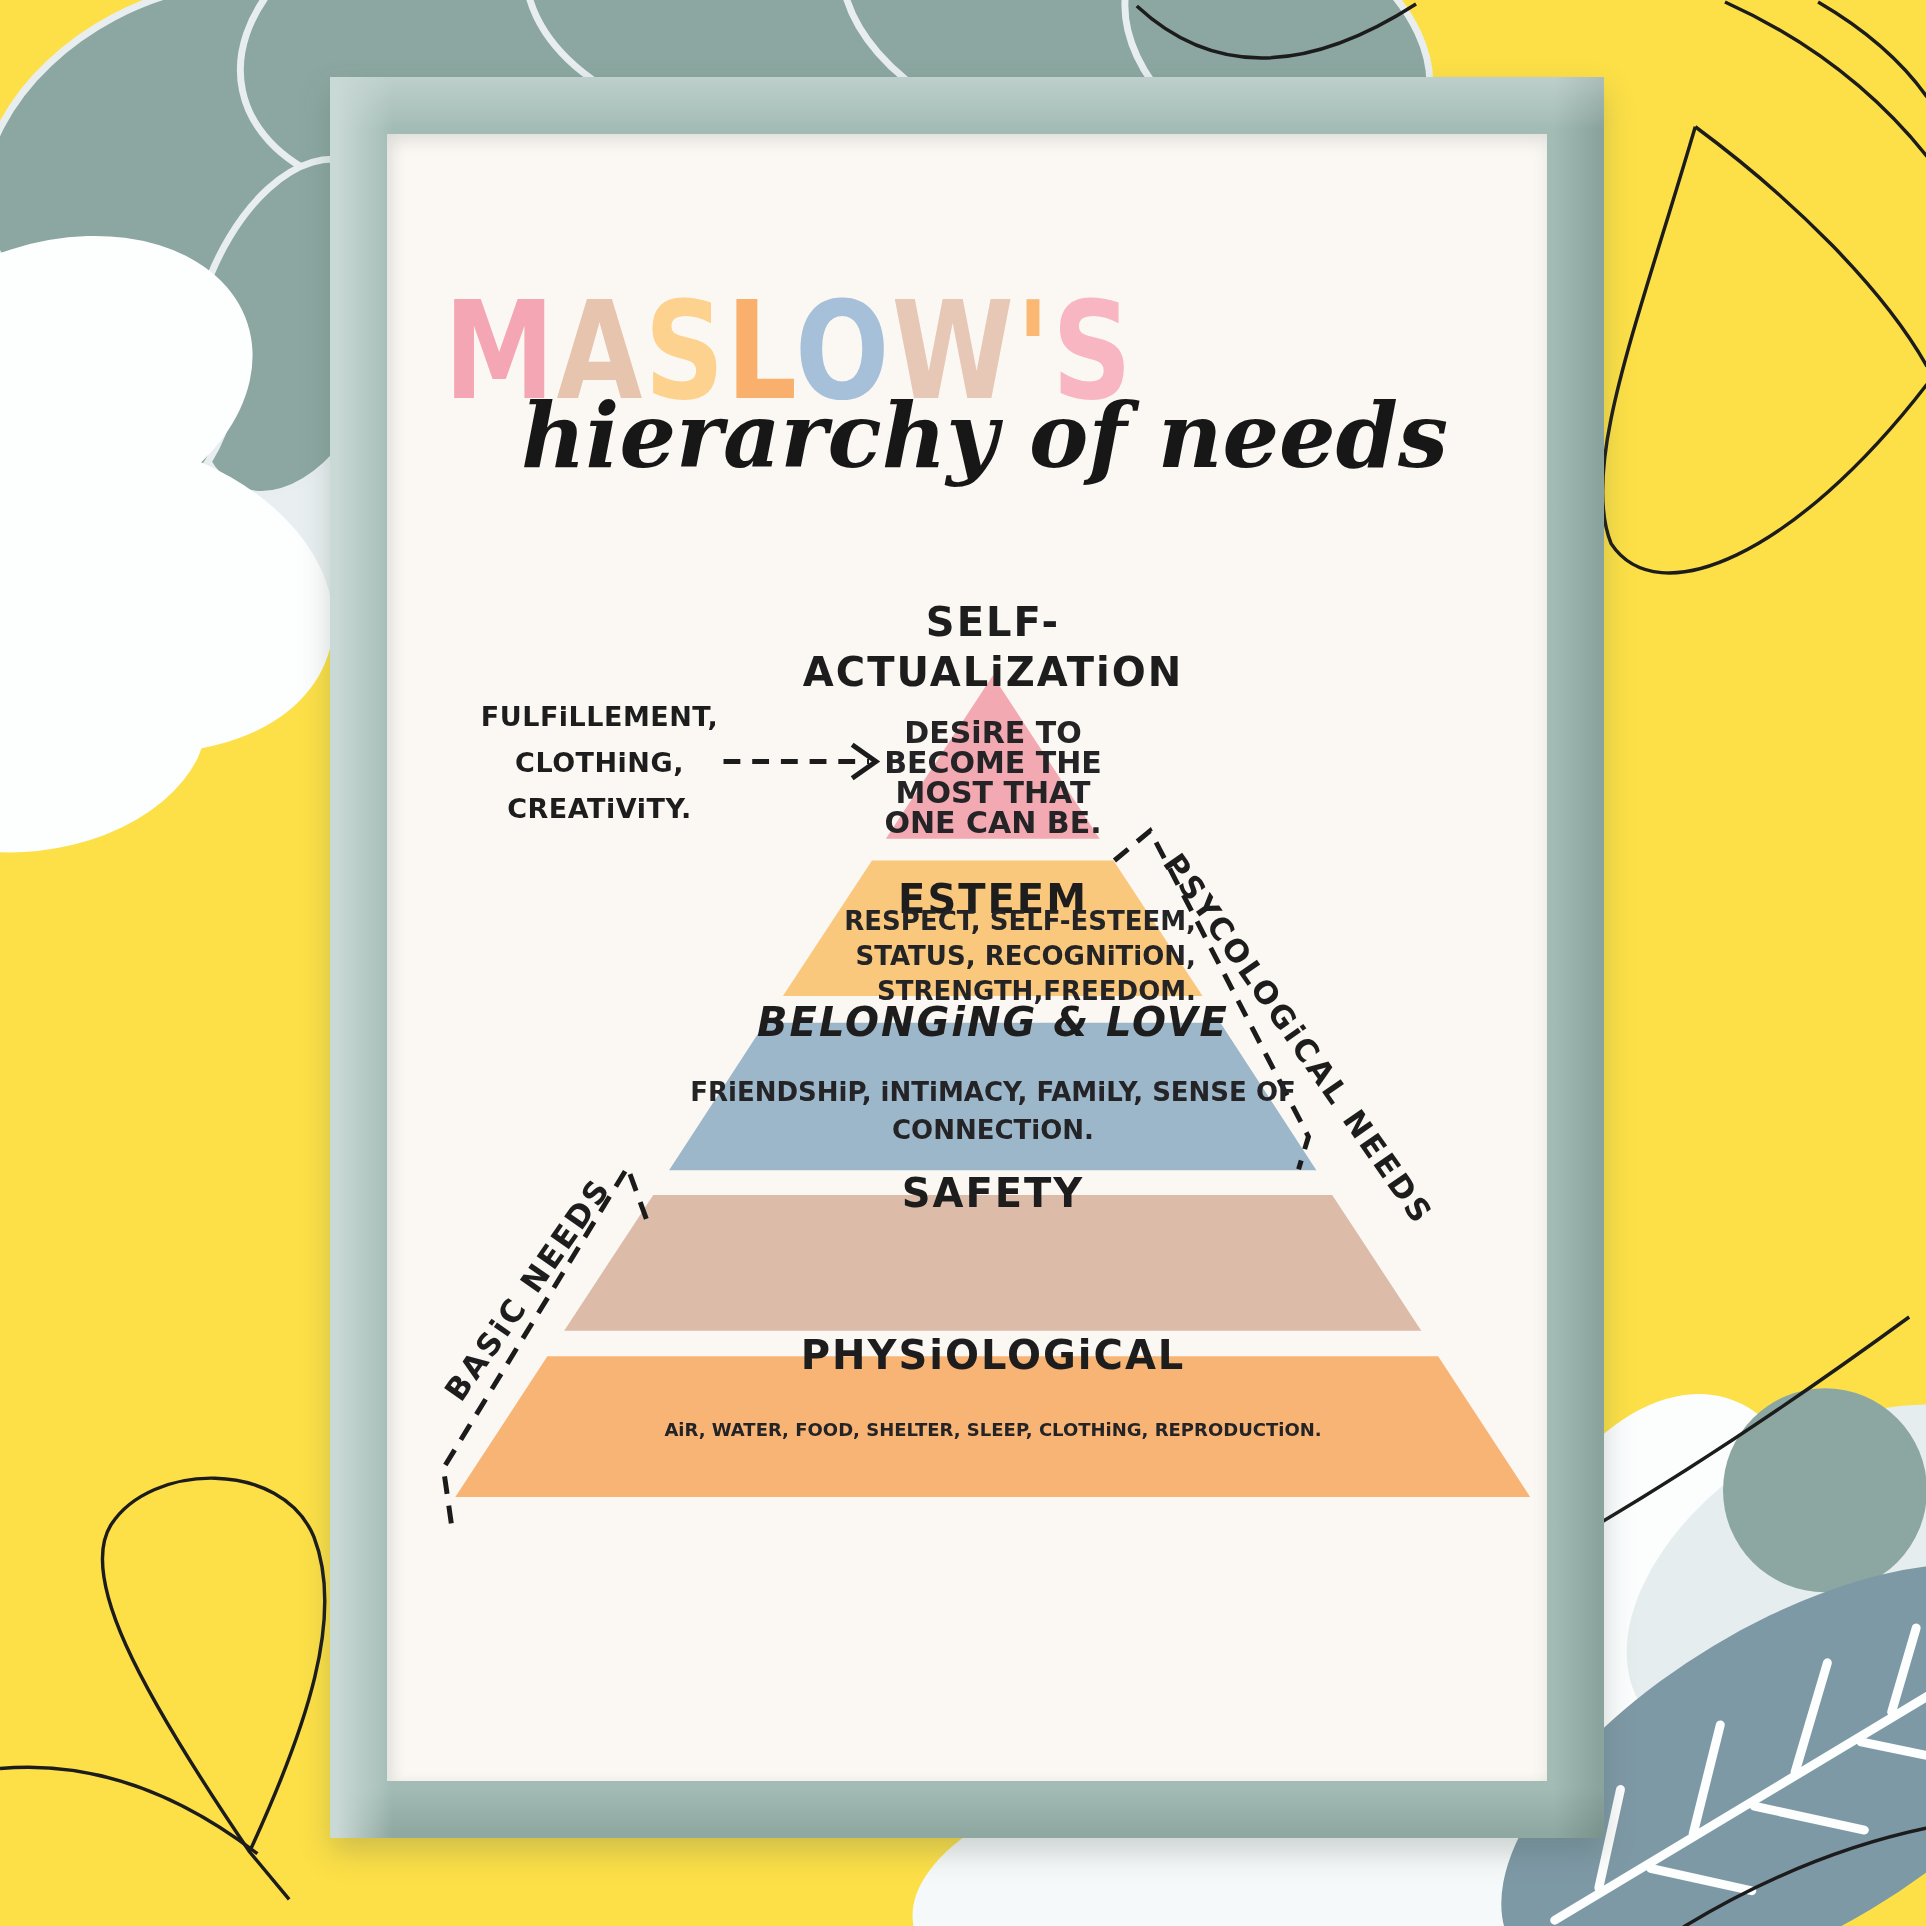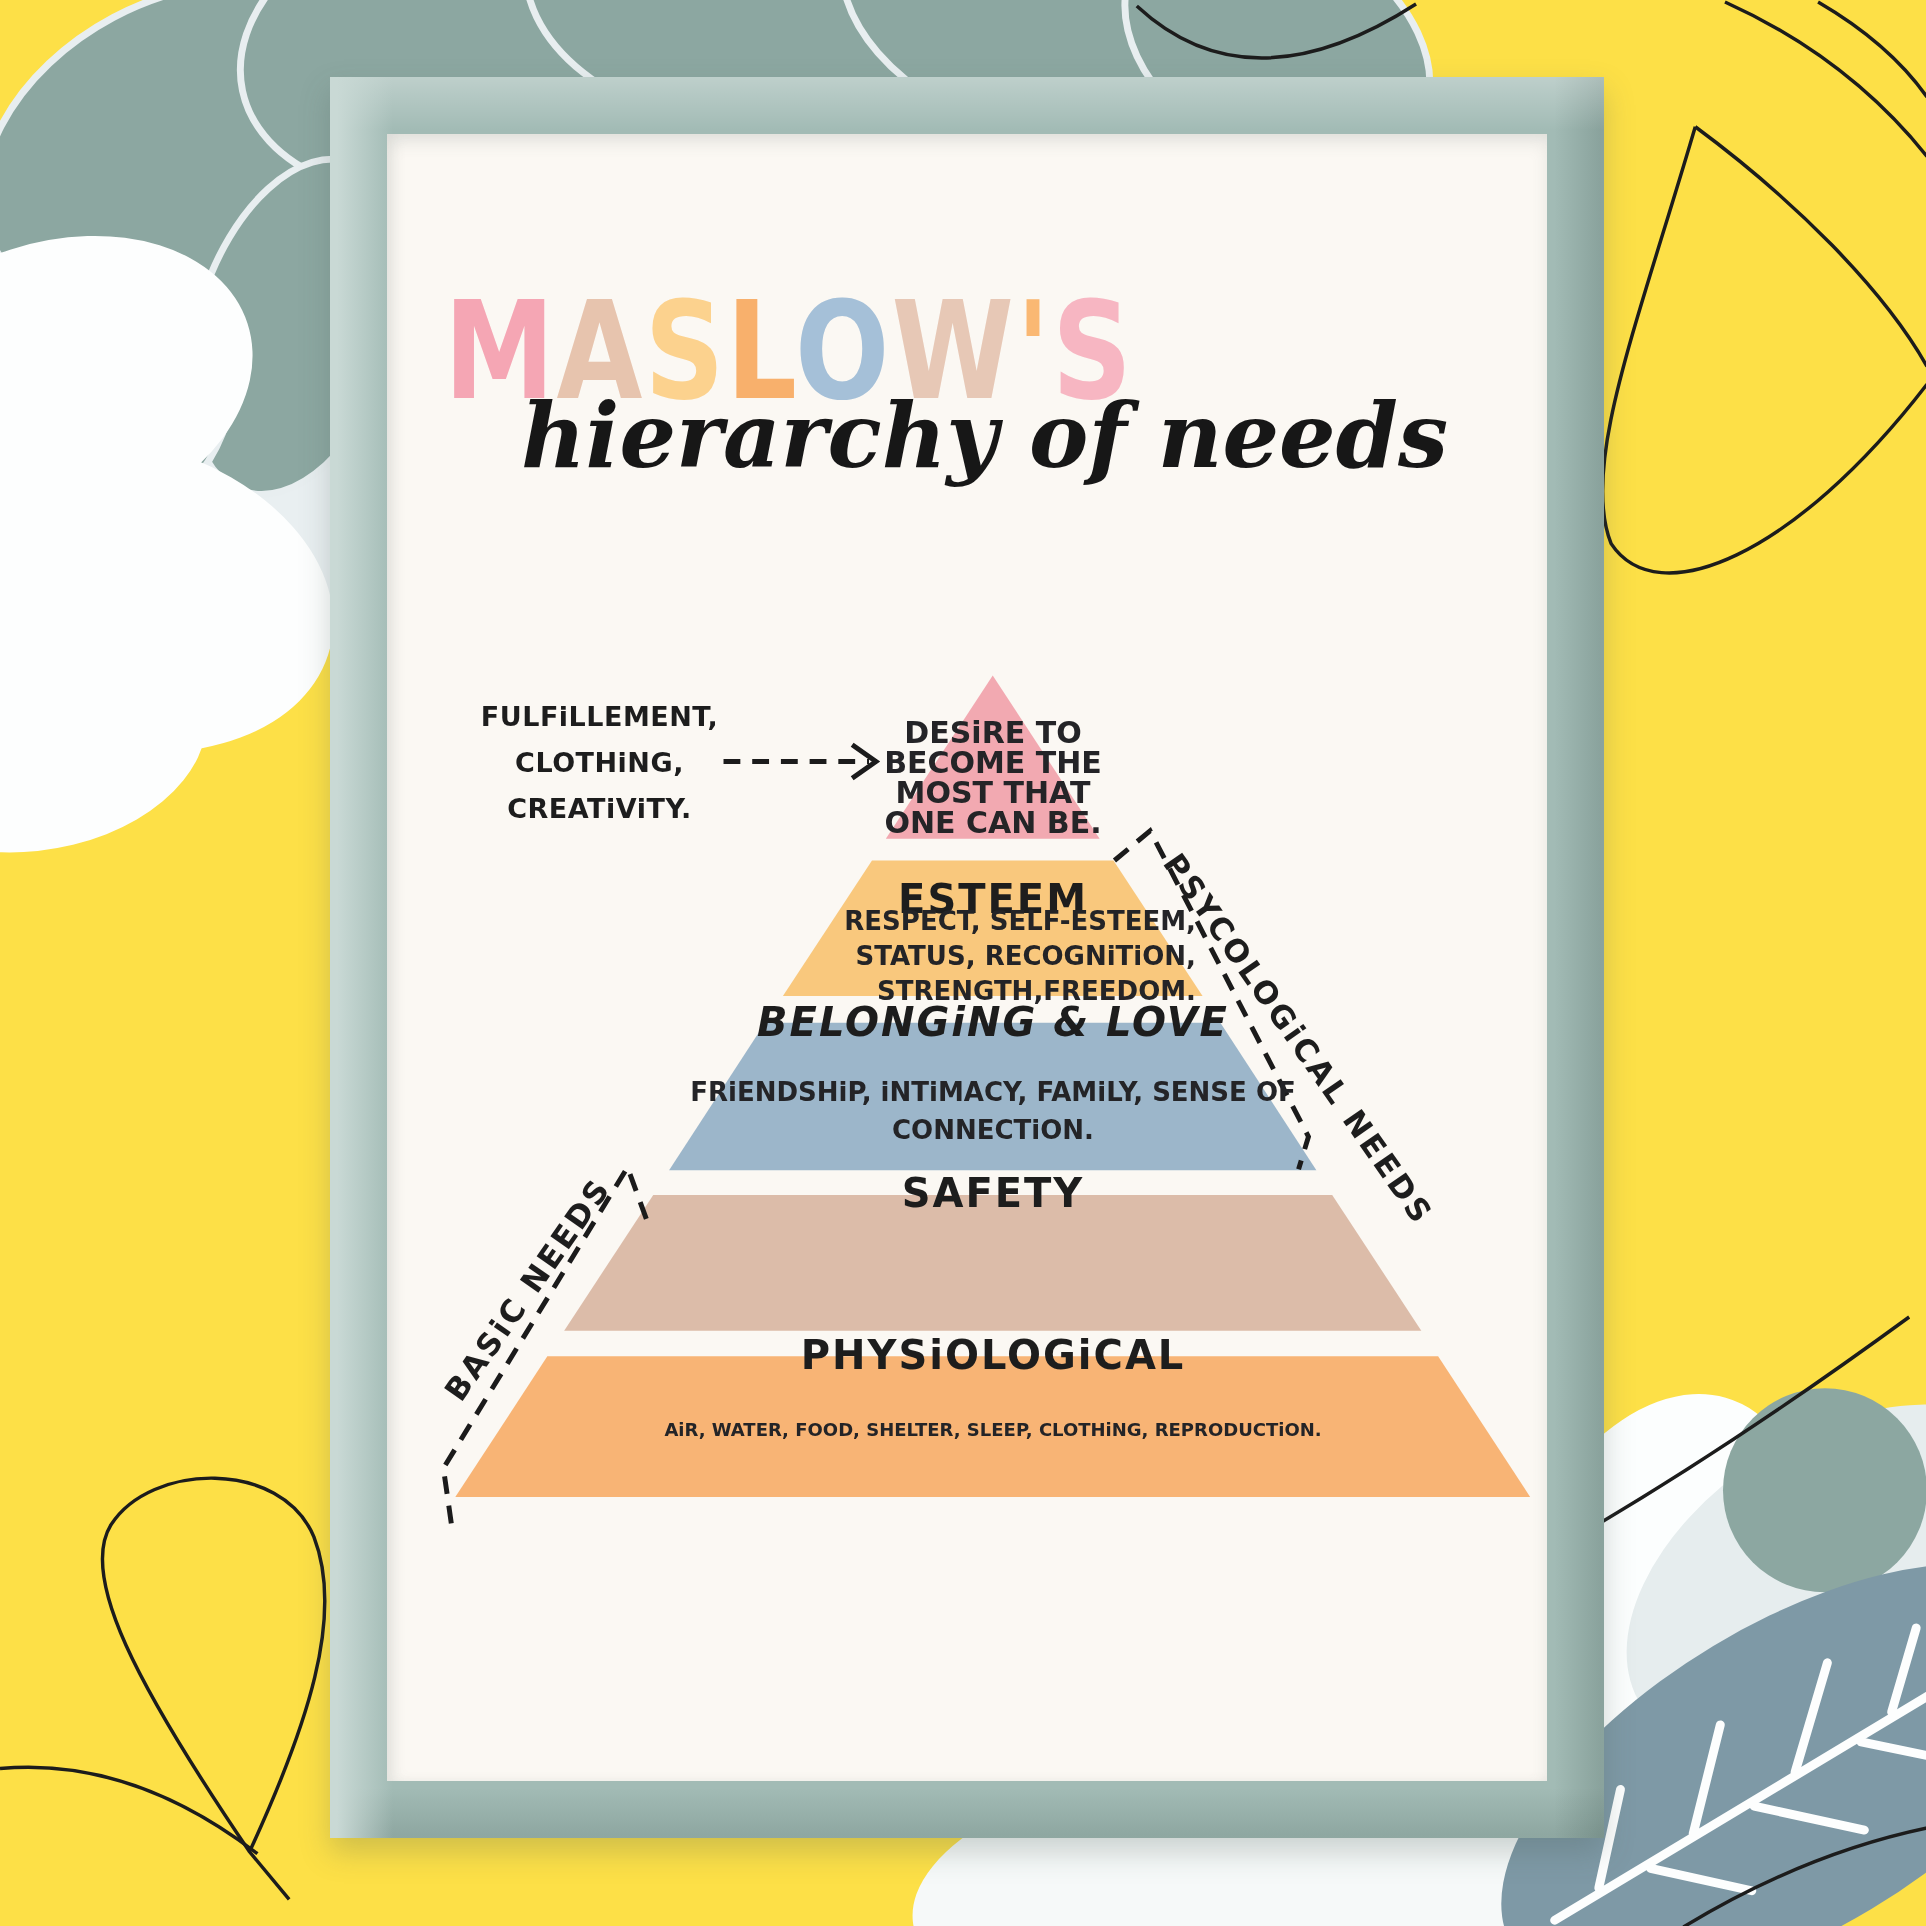--- a/index.html
+++ b/index.html
@@ -123,20 +123,24 @@
         <polygon points="162,1235 1062,1235 1155,1377 69,1377" fill="#f8b475"></polygon>
 
         <g fill="none" stroke="#1b1b1b" stroke-width="5">
           <path d="M 340 634 L 487 634" stroke-dasharray="17 12"></path>
           <polyline points="470,617 494,634 470,651"></polyline>
           <path d="M 735 734 L 771 704 L 931 1013 L 921 1046" stroke-dasharray="18 12"></path>
           <path d="M 262 1096 L 243 1044 L 57 1348 L 65 1404" stroke-dasharray="18 12"></path>
         </g>
       </svg>
 
+      <div class="ptxt lvl-head h-self">
+        <div>SELF-</div>
+        <div>ACTUALiZATiON</div>
+      </div>
       <div class="ptxt lvl-head h-esteem">ESTEEM</div>
       <div class="ptxt lvl-head h-belong">BELONGiNG &amp; LOVE</div>
       <div class="ptxt lvl-head h-safety">SAFETY</div>
       <div class="ptxt lvl-head h-phys">PHYSiOLOGiCAL</div>
 
       <div class="ptxt lvl-body b-self">DESiRE TO BECOME THE MOST THAT ONE CAN BE.</div>
       <div class="ptxt lvl-body b-esteem">RESPECT, SELF-ESTEEM, STATUS, RECOGNiTiON, STRENGTH,FREEDOM.</div>
       <div class="ptxt lvl-body b-belong">FRiENDSHiP, iNTiMACY, FAMiLY, SENSE OF CONNECTiON.</div>
       <div class="ptxt lvl-body b-phys">AiR, WATER, FOOD, SHELTER, SLEEP, CLOTHiNG, REPRODUCTiON.</div>
 

